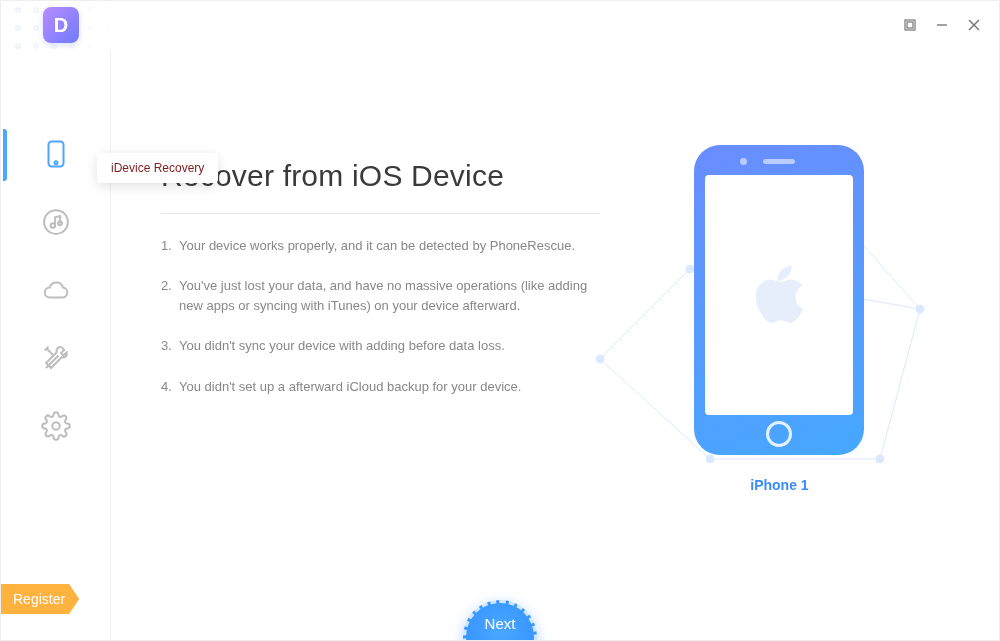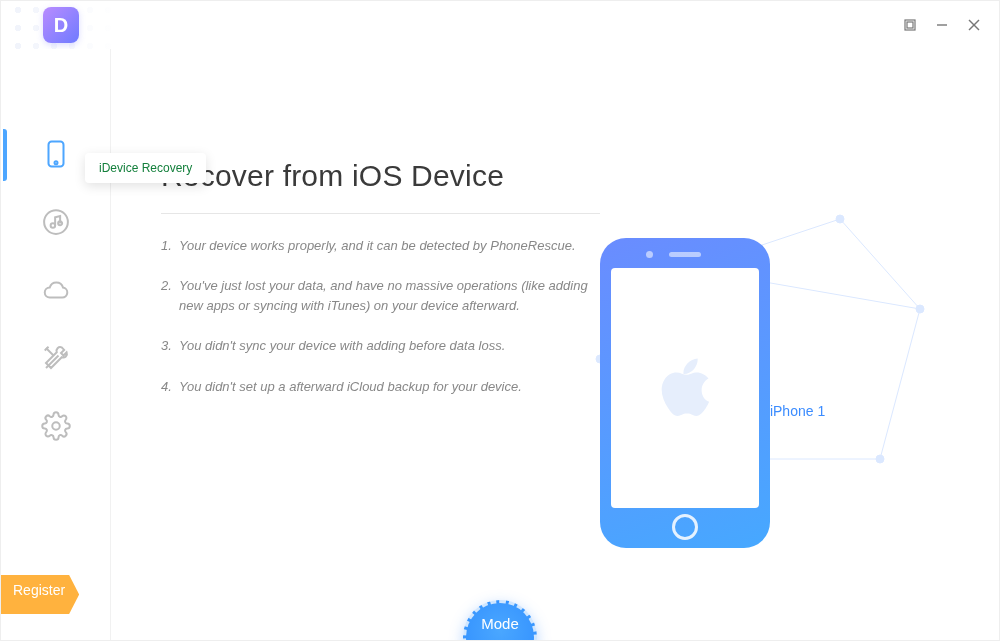--- a/index.html
+++ b/index.html
@@ -110,28 +110,28 @@
     height:52px;
     background:#4da6ff;
     border-radius:0 3px 3px 0;
   }
   .side-icon.active svg path,
   .side-icon.active svg rect,
   .side-icon.active svg circle { stroke:#4da6ff; }
 
   .tooltip {
     position: absolute;
-    left: 84px;
+    left: 96px;
     top: 152px;
     background: #fff;
     border-radius: 4px;
     box-shadow: 0 3px 12px rgba(0,0,0,.12);
     padding: 8px 14px;
     font-size: 12px;
-    color: #15803d;
+    color: #7f1d1d;
     white-space: nowrap;
     z-index: 50;
   }
 
   
   .main {
     position: absolute;
     left: 110px; right: 0; top: 48px; bottom: 0;
     padding: 110px 40px 0 50px;
     display: flex;
@@ -150,21 +150,20 @@
     margin-bottom: 14px;
   }
   .divider {
     border: none;
     border-top: 1px solid #e6e6e6;
     margin-bottom: 22px;
   }
   ol.mode-list {
     list-style: none;
     counter-reset: item;
-    font-style: italic;
   }
   ol.mode-list li {
     counter-increment: item;
     font-size: 13px;
     color: #888;
     line-height: 1.55;
     margin-bottom: 20px;
     padding-left: 18px;
     position: relative;
   }
@@ -173,22 +172,23 @@
     position: absolute;
     left: 0;
     color: #888;
   }
 
   
   .right-col {
     flex: 1 1 45%;
     position: relative;
     display:flex;
-    flex-direction:row;
+    flex-direction:column;
     align-items:center;
+    font-weight:bold;
   }
   .network-bg svg { position:absolute; top:20px; left:-20px; }
   .phone {
     position: relative;
     width: 170px;
     height: 310px;
     margin-top: -14px;
   }
   .phone .body {
     position:absolute; inset:0;
@@ -224,21 +224,21 @@
     color: #3b8cff;
   }
 
   
   .register-btn {
     position: absolute;
     left: 0; bottom: 26px;
     background: #ffb23e;
     color: #fff;
     font-size: 14px;
-    padding: 7px 14px 16px 12px;
+    padding: 7px 14px 7px 12px;
     cursor: pointer;
     clip-path: polygon(0 0, calc(100% - 10px) 0, 100% 50%, calc(100% - 10px) 100%, 0 100%);
   }
   .next-btn {
     position: absolute;
     left: 50%; bottom: -34px; transform: translateX(-50%);
     width: 74px; height: 74px;
     border-radius: 50%;
     background: radial-gradient(circle at 50% 40%, #4aa7ff 0%, #2f8dff 100%);
     border: 3px dashed #cfe6ff;
@@ -368,14 +368,14 @@
       <div class="home"></div>
     </div>
     <div class="device-label">iPhone 1</div>
   </div>
 </div>
 
 <div class="register-btn">
   <span>Register</span>
 </div>
 <div class="next-btn">
-  <span>Mode</span>
+  <span>Next</span>
 </div>
 
 </body></html>

